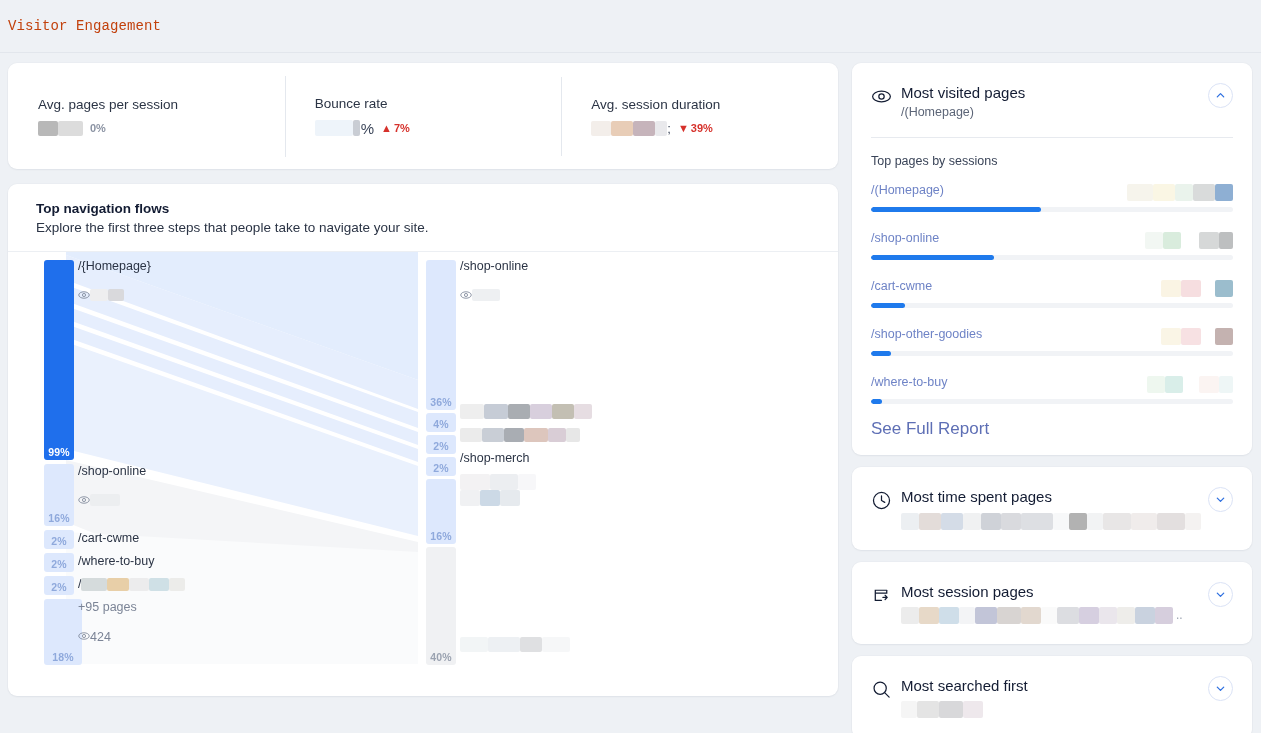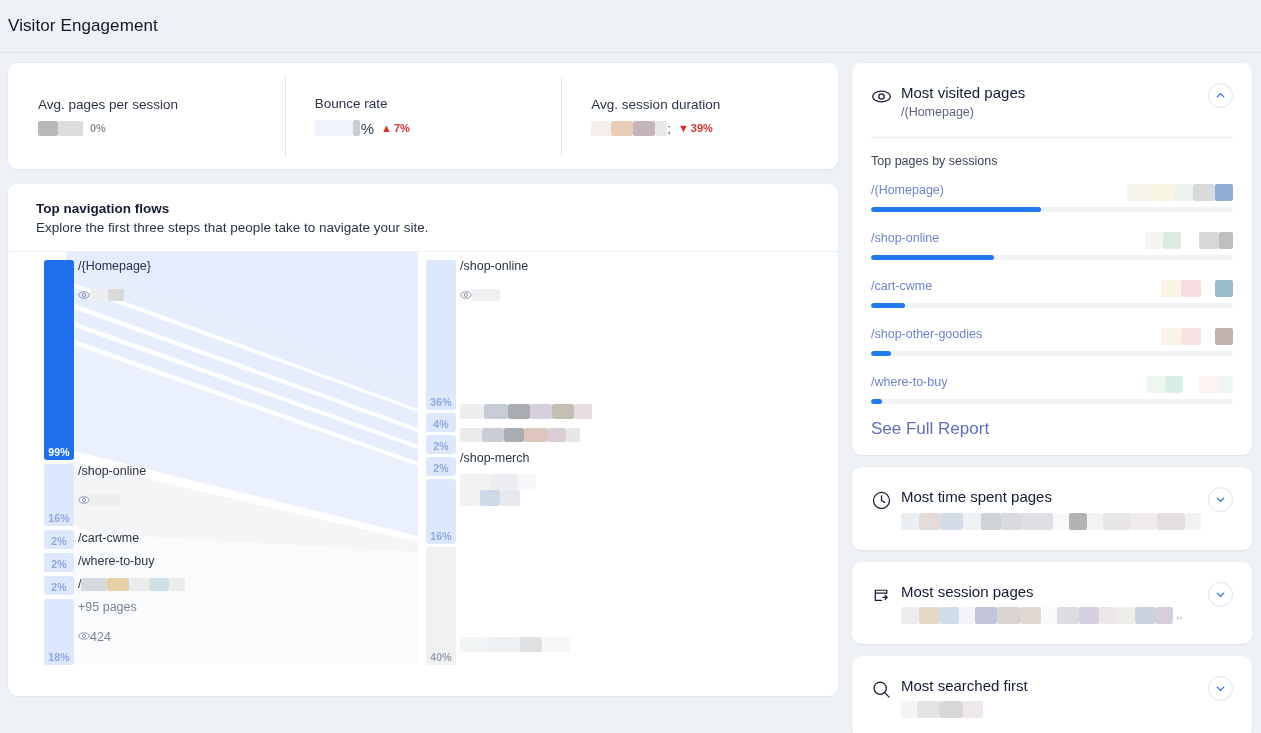--- a/index.html
+++ b/index.html
@@ -13,21 +13,21 @@
   .page { position: relative; width: 1261px; height: 733px; }
 
   
   .page-header {
     height: 53px;
     padding: 0 0 0 8px;
     display: flex; align-items: center;
     border-bottom: 1px solid #e2e6ec;
     background: #eef1f5;
   }
-  .page-title { font-size: 17px; font-weight: 400; color: #0f172a; letter-spacing: .1px; }
+  .page-title { font-size: 14px; font-weight: 400; color: #c2410c; letter-spacing: .1px; font-family: Liberation Mono, monospace; }
 
   
   .body-wrap { display: flex; gap: 0; padding: 10px 0 0 0; }
   .col-left { width: 846px; padding: 0 8px 0 8px; }
   .col-right { width: 415px; padding: 0 9px 0 6px; }
 
   .card {
     background: #fff;
     border-radius: 9px;
     box-shadow: 0 1px 2px rgba(20,30,60,.05), 0 0 0 1px rgba(20,30,60,.015);
@@ -230,21 +230,21 @@
             <span>/where-to-buy</span>
           </div>
 
           <div class="snode pale" style="left:36px; top:324px; width:30px; height:19px;">
             <span class="snode-pct">2%</span>
           </div>
           <div class="slabel" style="left:70px; top:325px;">
             <span>/</span><span class="redact" style="width:26px;height:13px;background:#d5dbdc;"></span><span class="redact" style="width:22px;height:13px;background:#e8cfa8;"></span><span class="redact" style="width:20px;height:13px;background:#ececed;"></span><span class="redact" style="width:20px;height:13px;background:#cfe0e6;"></span><span class="redact" style="width:16px;height:13px;background:#ececea;"></span>
           </div>
 
-          <div class="snode pale" style="left:36px; top:347px; width:30px; height:66px;">
+          <div class="snode pale" style="left:36px; top:347px; width:38px; height:66px;">
             <span class="snode-pct">18%</span>
           </div>
           <div class="slabel" style="left:70px; top:348px; color:#7b8496;">
             <span>+95 pages</span>
             <span class="eyeline">
               <svg width="12" height="12" viewBox="0 0 16 16">
                 <ellipse cx="8" cy="8" rx="7" ry="4.3" fill="none" stroke="#7b8496" stroke-width="1.1"></ellipse>
                 <circle cx="8" cy="8" r="2.1" fill="none" stroke="#7b8496" stroke-width="1.1"></circle>
               </svg>
               <span>424</span>

